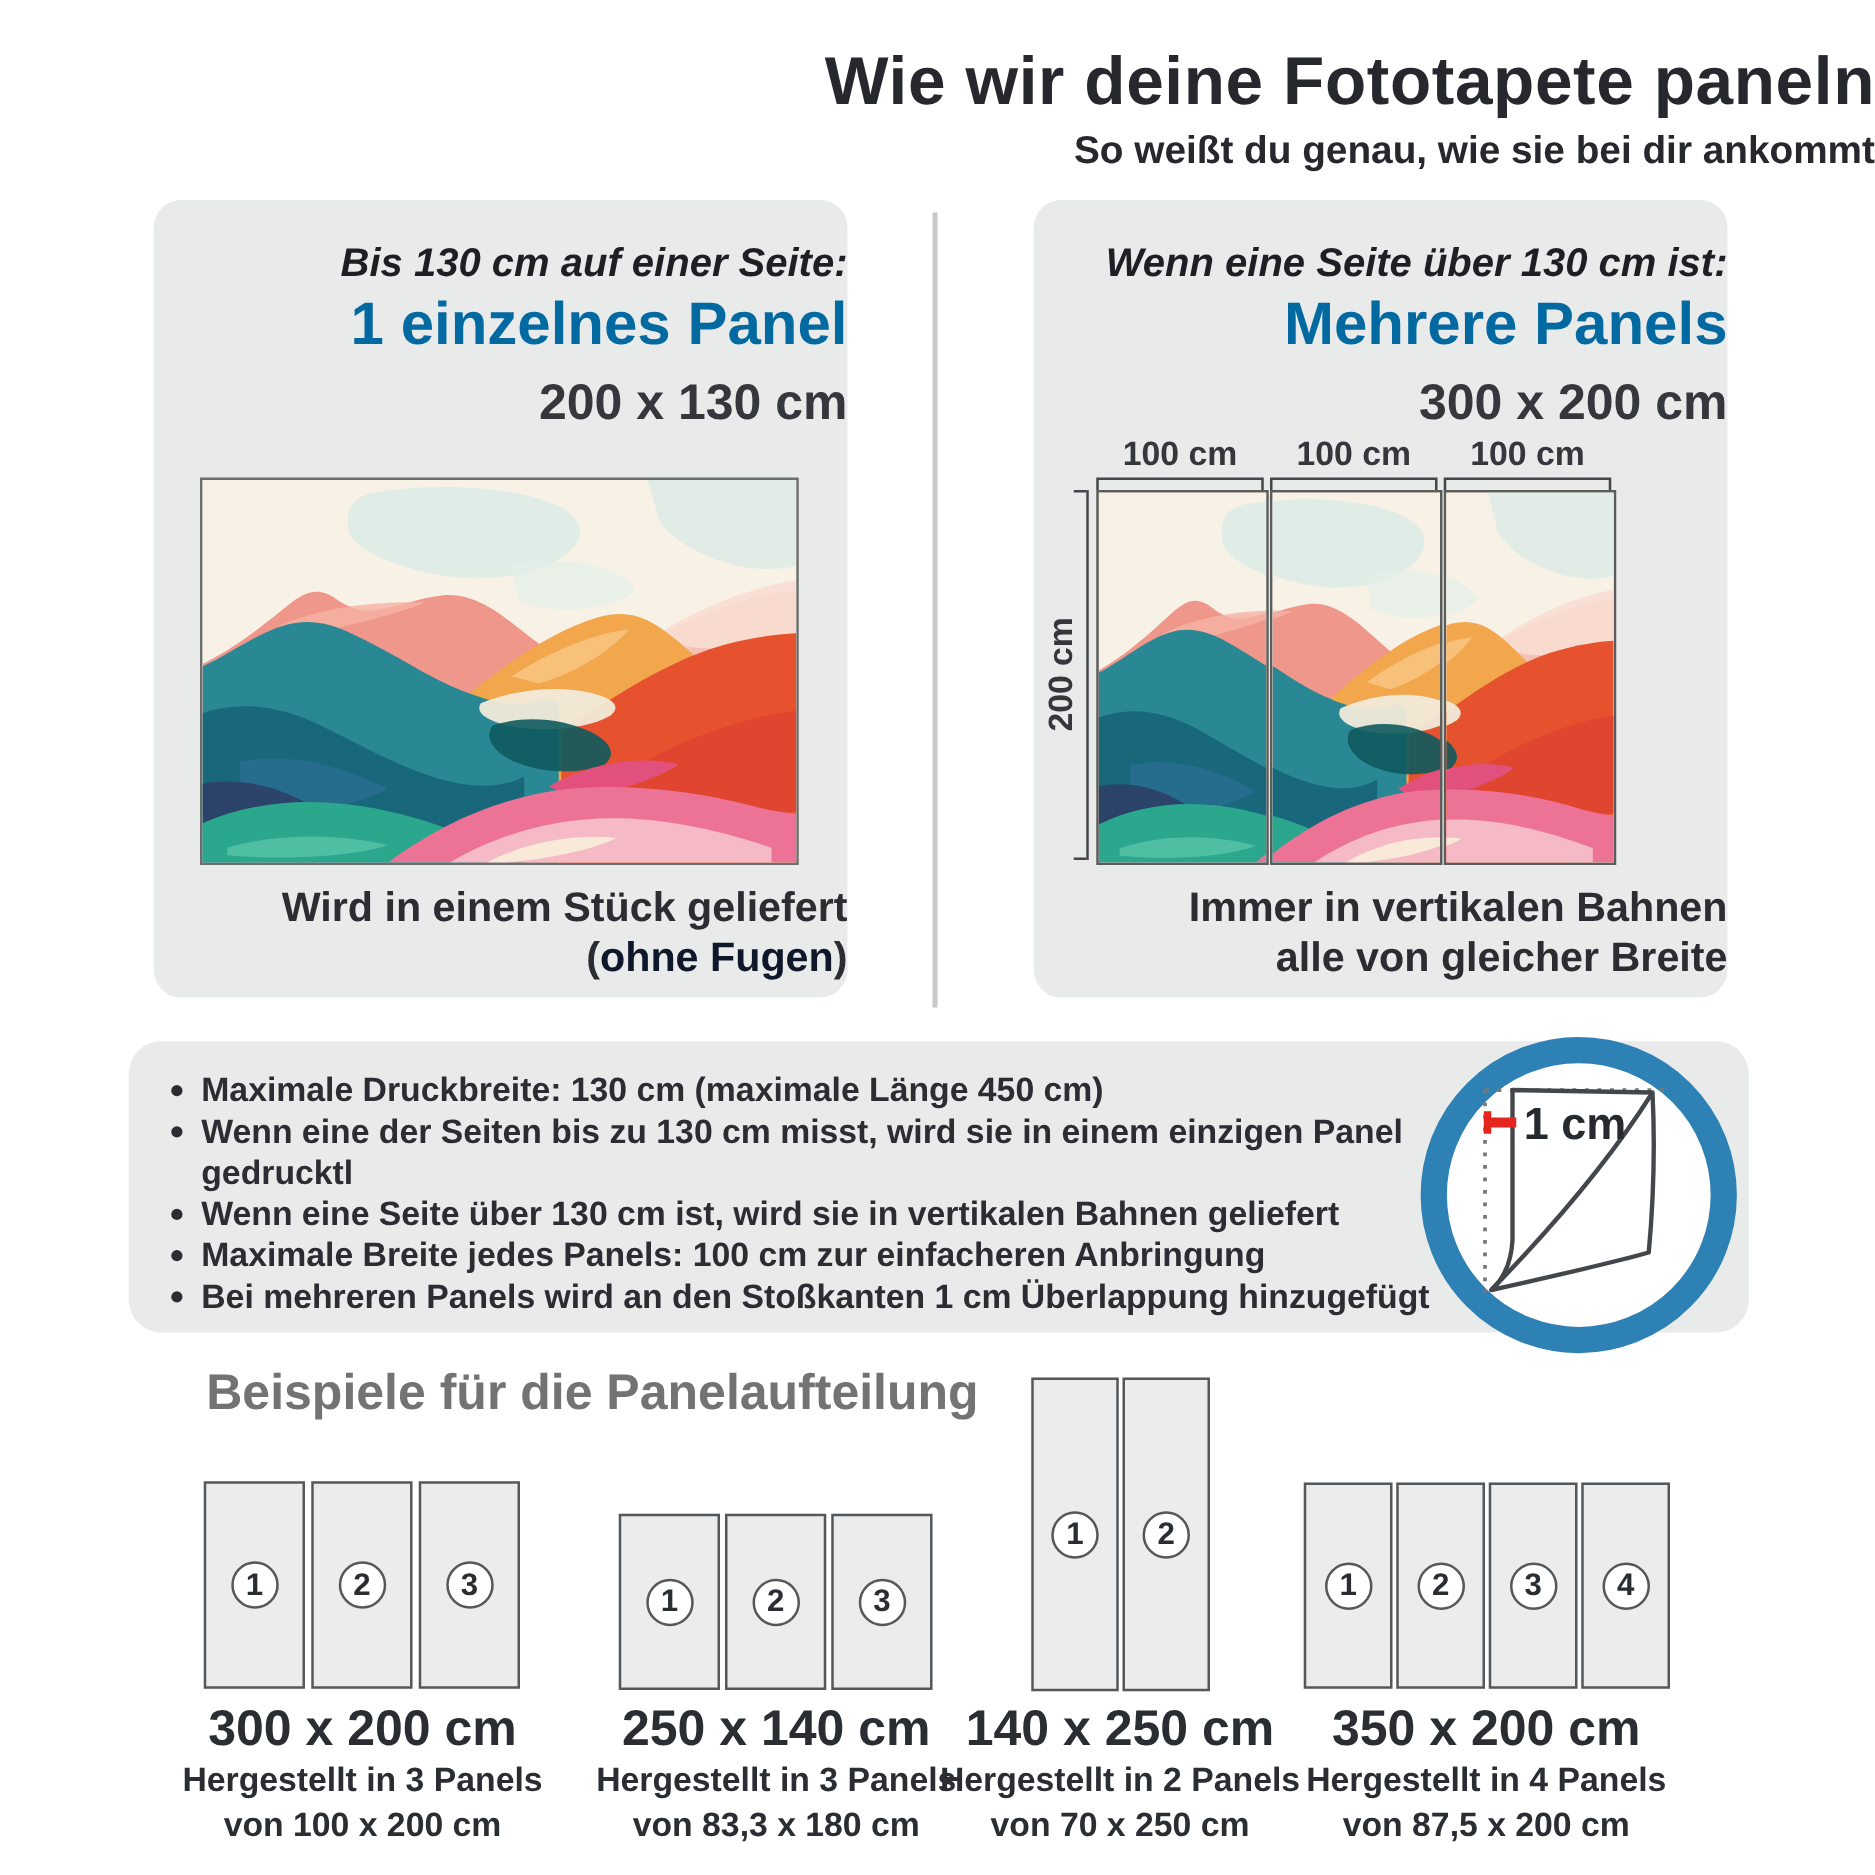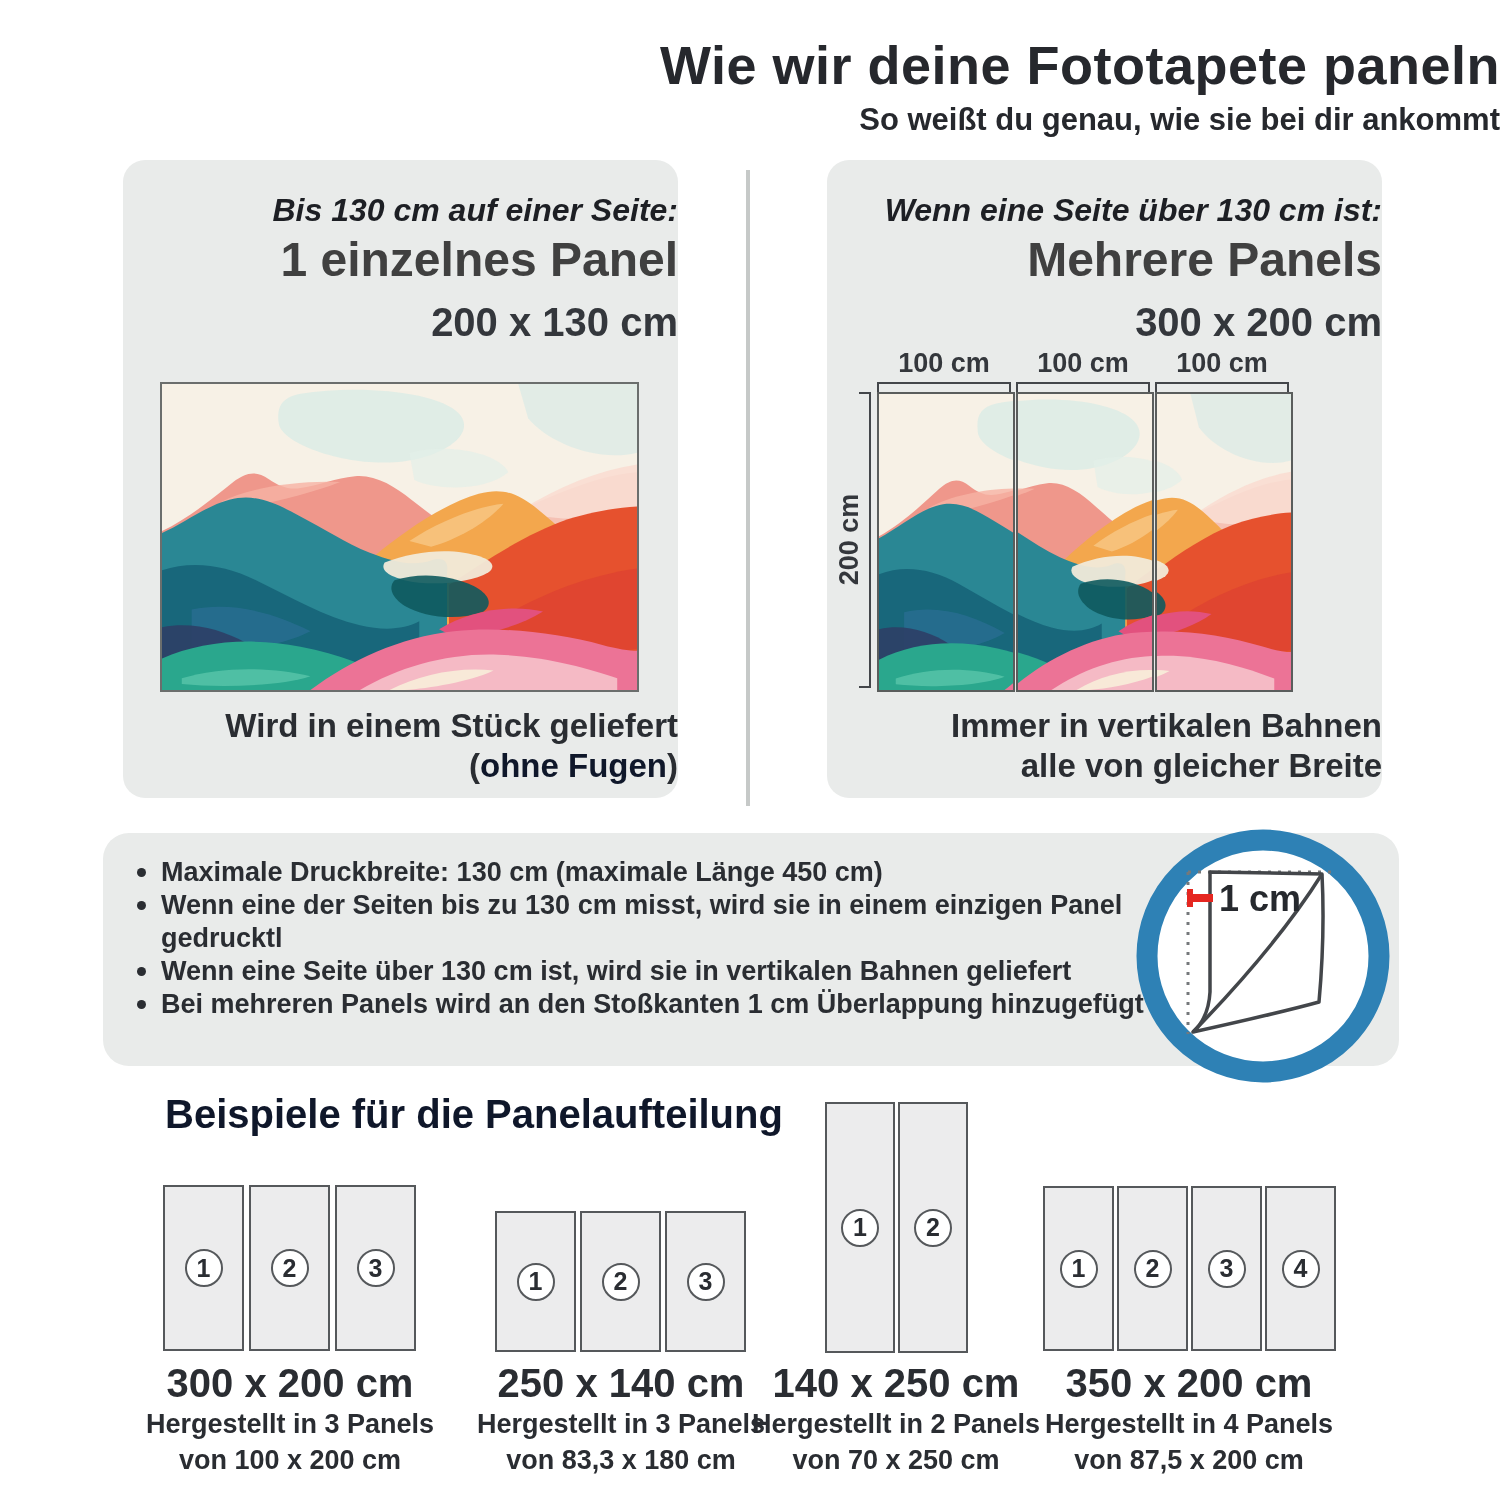--- a/index.html
+++ b/index.html
@@ -12,21 +12,21 @@
   .title{left:0;top:34px;width:1500px;font-size:54px;font-weight:700;letter-spacing:.5px;}
   .subtitle{left:0;top:102px;width:1500px;font-size:31px;font-weight:700;}
 
   
   .card{background:#e9ebea;border-radius:22px;width:555px;height:638px;top:160px;}
   .card-left{left:123px;}
   .card-right{left:827px;}
   .vdivider{left:746px;top:170px;width:4px;height:636px;background:#c6c9c8;}
 
   .card-heading{left:0;top:32px;width:100%;font-size:32px;font-weight:700;color:#1d1f24;font-style:italic;}
-  .card-subheading{left:0;top:72px;width:100%;font-size:48px;font-weight:700;color:#404040;}
+  .card-subheading{left:0;top:72px;width:100%;font-size:48px;font-weight:700;color:#0369a1;}
   .card-dims{left:0;top:140px;width:100%;font-size:40px;font-weight:700;color:#34373c;}
 
   .art-frame{left:37px;top:222px;width:475px;height:306px;border:2px solid #6b6e6d;background:#f7f1e6;}
   .art-frame svg{display:block;width:100%;height:100%;}
 
   .card-caption{left:0;width:100%;font-size:33px;font-weight:700;color:#2a2d32;line-height:40px;}
   .cap1{top:546px;} .cap2{top:586px;}
   .blue{color:#0f172a;}
 
   
@@ -48,21 +48,21 @@
   .info-box{left:103px;top:833px;width:1296px;height:233px;background:#e9ebea;border-radius:26px;}
   .bullets{left:135px;top:856px;width:1060px;margin:0;padding:0;list-style:none;}
   .bullets li{position:relative;padding-left:26px;font-size:27px;font-weight:700;color:#2a2d32;
               line-height:33px;white-space:nowrap;}
   .bullets li::before{content:"";position:absolute;left:2px;top:12px;width:9px;height:9px;
                       border-radius:50%;background:#2a2d32;}
   .bullets li.no-dot::before{display:none;}
   .overlap-badge{left:1133px;top:826px;width:260px;height:260px;}
 
   
-  .examples-heading{left:165px;top:1092px;font-size:40px;font-weight:700;color:#0f172a;}
+  .examples-heading{left:165px;top:1092px;font-size:40px;font-weight:700;color:#737373;}
   .example{width:350px;}
   .ex1{left:115px;top:1185px;height:310px;}
   .ex2{left:446px;top:1211px;height:285px;}
   .ex3{left:721px;top:1102px;height:395px;}
   .ex4{left:1014px;top:1186px;height:310px;}
   .panel-row{display:flex;}
   .panel{background:#ececed;border:2px solid #55585b;display:flex;align-items:center;justify-content:center;}
   .ex1 .panel{width:77px;height:162px;margin-right:5px;}
   .ex2 .panel{width:77px;height:137px;margin-right:4px;}
   .ex3 .panel{width:66px;height:247px;margin-right:3px;}
@@ -163,20 +163,21 @@
     <div class="abs card-caption cap1 center">Immer in vertikalen Bahnen</div>
     <div class="abs card-caption cap2 center">alle von gleicher Breite</div>
   </div>
 
   <div class="abs info-box"></div>
   <ul class="abs bullets">
     <li>Maximale Druckbreite: 130 cm (maximale Länge 450 cm)</li>
     <li>Wenn eine der Seiten bis zu 130 cm misst, wird sie in einem einzigen Panel</li>
     <li class="no-dot">gedrucktl</li>
     <li>Wenn eine Seite über 130 cm ist, wird sie in vertikalen Bahnen geliefert</li>
+    <li>Maximale Breite jedes Panels: 100 cm zur einfacheren Anbringung</li>
     <li>Bei mehreren Panels wird an den Stoßkanten 1 cm Überlappung hinzugefügt</li>
   </ul>
 
   <svg class="abs overlap-badge" viewBox="0 0 260 260">
     <circle cx="130" cy="130" r="116" fill="#ffffff" stroke="#2e81b5" stroke-width="21"></circle>
     <line x1="55" y1="46" x2="55" y2="208" stroke="#75787b" stroke-width="3" stroke-dasharray="3 7"></line>
     <line x1="55" y1="46" x2="198" y2="46" stroke="#75787b" stroke-width="3" stroke-dasharray="3 7"></line>
     <path d="M77,46 L77,166 C76,184 70,197 60,206 C105,196 150,186 186,176 C190,132 191,88 189,48 Z" fill="#ffffff" stroke="#43464a" stroke-width="3.5" stroke-linejoin="round"></path>
     <path d="M60,206 C95,170 150,110 189,48" fill="none" stroke="#43464a" stroke-width="3.5"></path>
     <line x1="56" y1="72" x2="80" y2="72" stroke="#e52620" stroke-width="8"></line>

